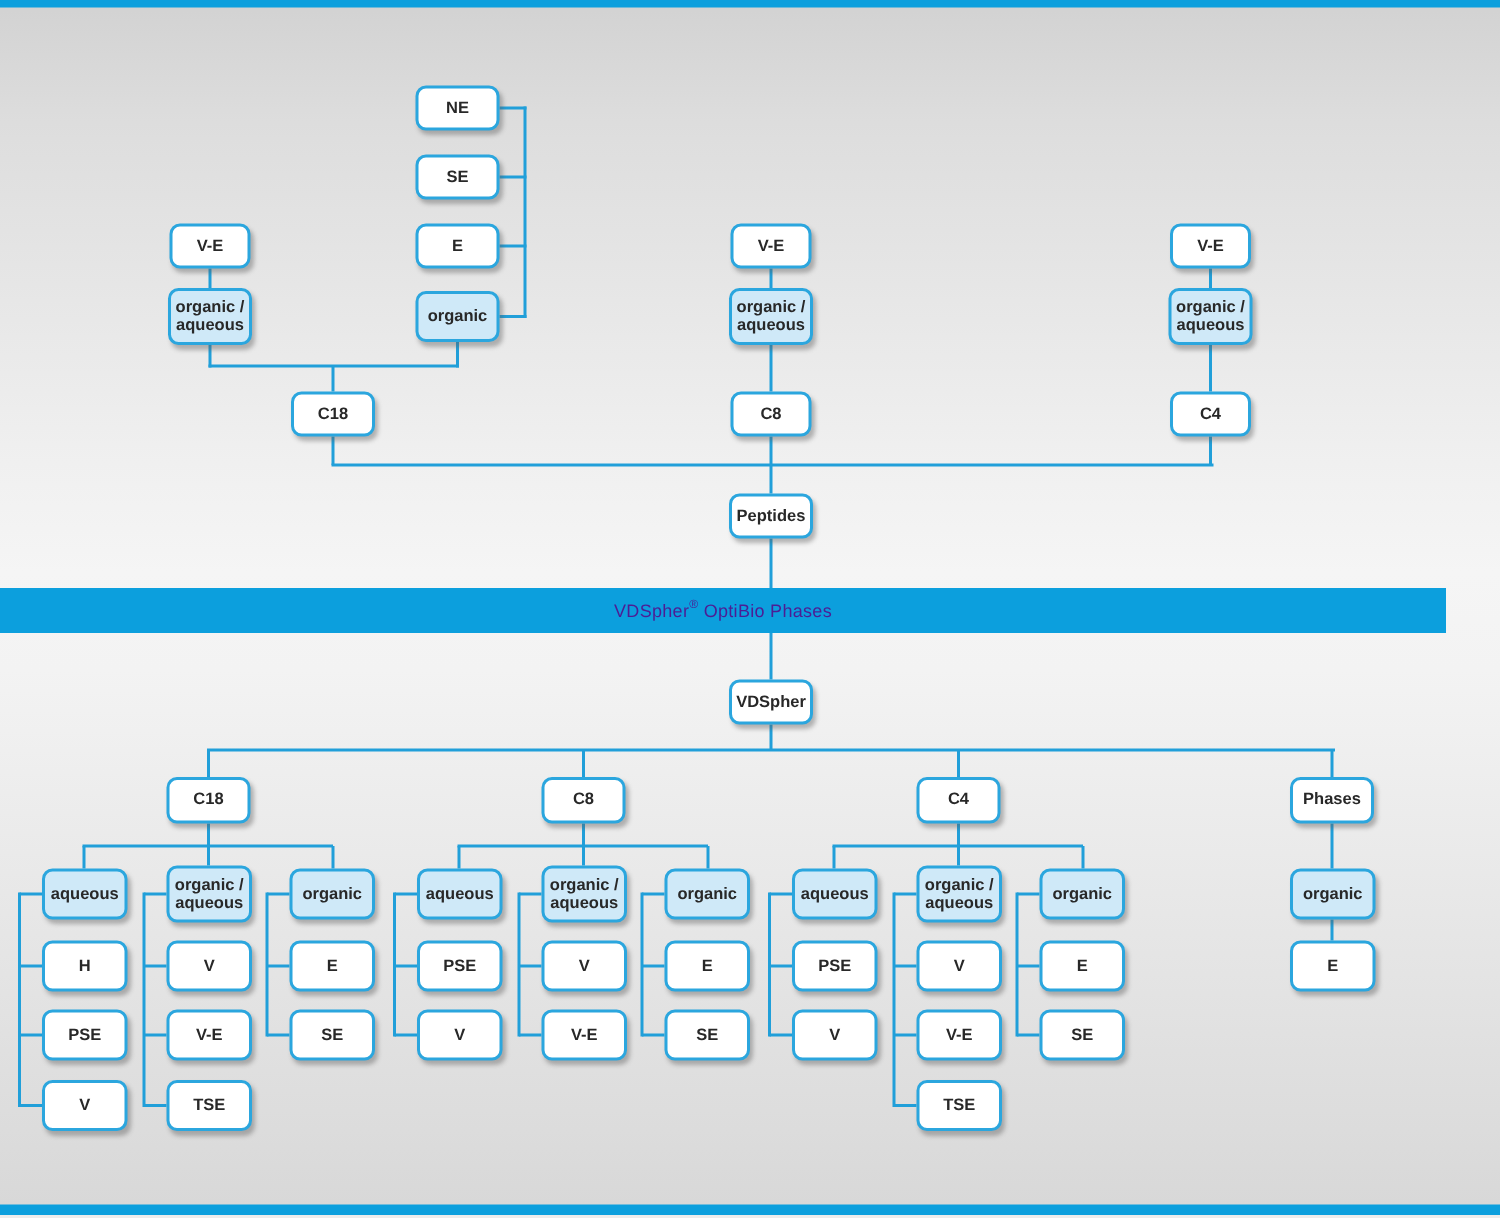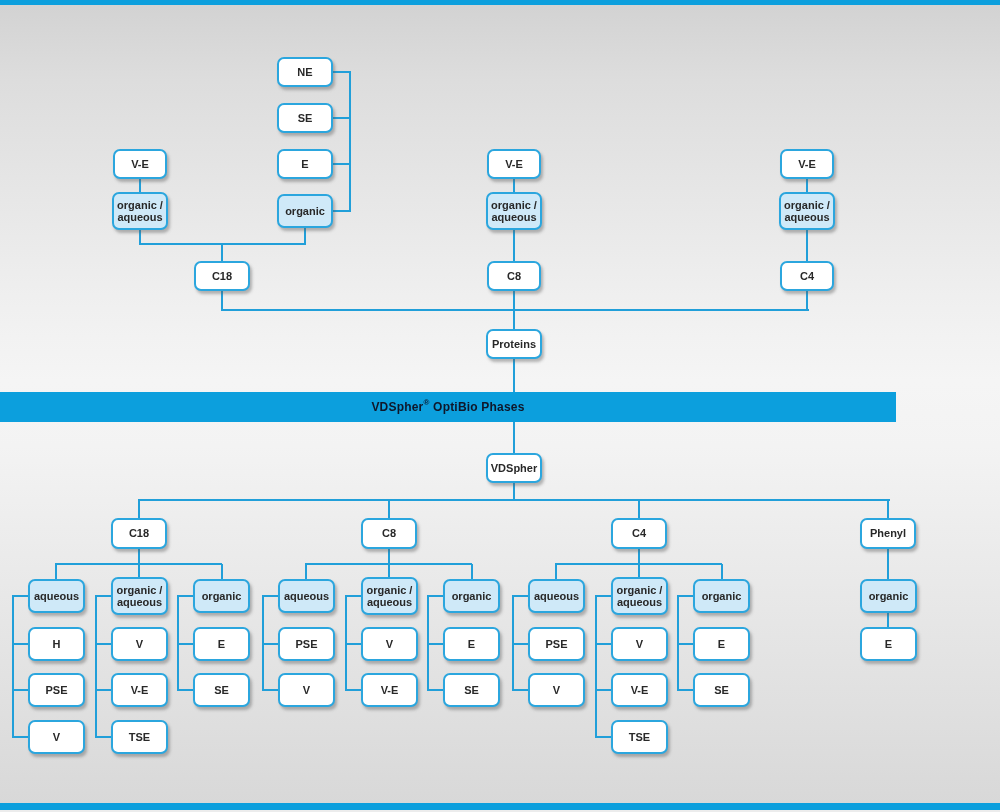--- a/index.html
+++ b/index.html
@@ -14,24 +14,24 @@
   .stage{
     position:relative;width:1000px;height:812px;overflow:hidden;
     background:linear-gradient(180deg,#d2d2d2 0%,#dddddd 10%,#f0f0f0 38%,#f5f5f5 47%,#f3f3f3 55%,#e4e4e4 80%,#d8d8d8 99%);
     font-family:"Liberation Sans",sans-serif;
   }
   .strip{position:absolute;left:0;width:1000px;background:var(--accent);}
   .strip-top{top:0;height:5px;}
   .strip-bottom{top:803px;height:7px;}
   .under-light{position:absolute;left:0;top:810px;width:1000px;height:2px;background:#ececec;}
   .band{
-    position:absolute;left:0;top:392px;width:896px;height:30px;
-    background:var(--accent);color:#0f172a;
+    position:absolute;left:0;top:392px;width:964px;height:30px;
+    background:var(--accent);color:#4c1d95;
     display:flex;align-items:center;justify-content:center;
-    font-weight:bold;font-size:12px;letter-spacing:.2px;
+    font-weight:normal;font-size:12px;letter-spacing:.2px;
   }
   .band sup{font-size:8px;line-height:0;vertical-align:super;position:relative;top:-1px;}
   .layer{position:absolute;left:0;top:0;width:1000px;height:812px;}
   .node{
     position:absolute;box-sizing:border-box;
     border:2px solid var(--border);border-radius:7px;
     display:flex;align-items:center;justify-content:center;text-align:center;
     font-weight:bold;font-size:11px;line-height:1.12;color:var(--textdark);
     white-space:pre-line;
     box-shadow:2px 3px 3px rgba(90,90,90,.42);
@@ -141,21 +141,21 @@
 aqueous</div>
       <div class="node w" style="left: 194px; top: 261px; width: 56px; height: 30px;">C18</div>
       <div class="node w" style="left: 487px; top: 149px; width: 54px; height: 30px;">V-E</div>
       <div class="node b" style="left: 486px; top: 192px; width: 56px; height: 38px;">organic /
 aqueous</div>
       <div class="node w" style="left: 487px; top: 261px; width: 54px; height: 30px;">C8</div>
       <div class="node w" style="left: 780px; top: 149px; width: 54px; height: 30px;">V-E</div>
       <div class="node b" style="left: 779px; top: 192px; width: 56px; height: 38px;">organic /
 aqueous</div>
       <div class="node w" style="left: 780px; top: 261px; width: 54px; height: 30px;">C4</div>
-      <div class="node w" style="left: 486px; top: 329px; width: 56px; height: 30px;">Proteins</div>
+      <div class="node w" style="left: 486px; top: 329px; width: 56px; height: 30px;">Peptides</div>
       <div class="node w" style="left: 486px; top: 453px; width: 56px; height: 30px;">VDSpher</div>
       <div class="node w" style="left: 111px; top: 518px; width: 56px; height: 31px;">C18</div>
       <div class="node b" style="left: 28px; top: 579px; width: 57px; height: 34px;">aqueous</div>
       <div class="node w" style="left: 28px; top: 627px; width: 57px; height: 34px;">H</div>
       <div class="node w" style="left: 28px; top: 673px; width: 57px; height: 34px;">PSE</div>
       <div class="node w" style="left: 28px; top: 720px; width: 57px; height: 34px;">V</div>
       <div class="node b" style="left: 111px; top: 577px; width: 57px; height: 38px;">organic /
 aqueous</div>
       <div class="node w" style="left: 111px; top: 627px; width: 57px; height: 34px;">V</div>
       <div class="node w" style="left: 111px; top: 673px; width: 57px; height: 34px;">V-E</div>
@@ -179,21 +179,21 @@
       <div class="node w" style="left: 528px; top: 627px; width: 57px; height: 34px;">PSE</div>
       <div class="node w" style="left: 528px; top: 673px; width: 57px; height: 34px;">V</div>
       <div class="node b" style="left: 611px; top: 577px; width: 57px; height: 38px;">organic /
 aqueous</div>
       <div class="node w" style="left: 611px; top: 627px; width: 57px; height: 34px;">V</div>
       <div class="node w" style="left: 611px; top: 673px; width: 57px; height: 34px;">V-E</div>
       <div class="node w" style="left: 611px; top: 720px; width: 57px; height: 34px;">TSE</div>
       <div class="node b" style="left: 693px; top: 579px; width: 57px; height: 34px;">organic</div>
       <div class="node w" style="left: 693px; top: 627px; width: 57px; height: 34px;">E</div>
       <div class="node w" style="left: 693px; top: 673px; width: 57px; height: 34px;">SE</div>
-      <div class="node w" style="left: 860px; top: 518px; width: 56px; height: 31px;">Phenyl</div>
+      <div class="node w" style="left: 860px; top: 518px; width: 56px; height: 31px;">Phases</div>
       <div class="node b" style="left: 860px; top: 579px; width: 57px; height: 34px;">organic</div>
       <div class="node w" style="left: 860px; top: 627px; width: 57px; height: 34px;">E</div>
     </div>
   <div class="band">
     <span><span>VDSpher</span><sup>®</sup><span> OptiBio Phases</span></span>
   </div>
   <div class="strip strip-bottom"></div>
   <div class="under-light"></div>
 </div>
 

